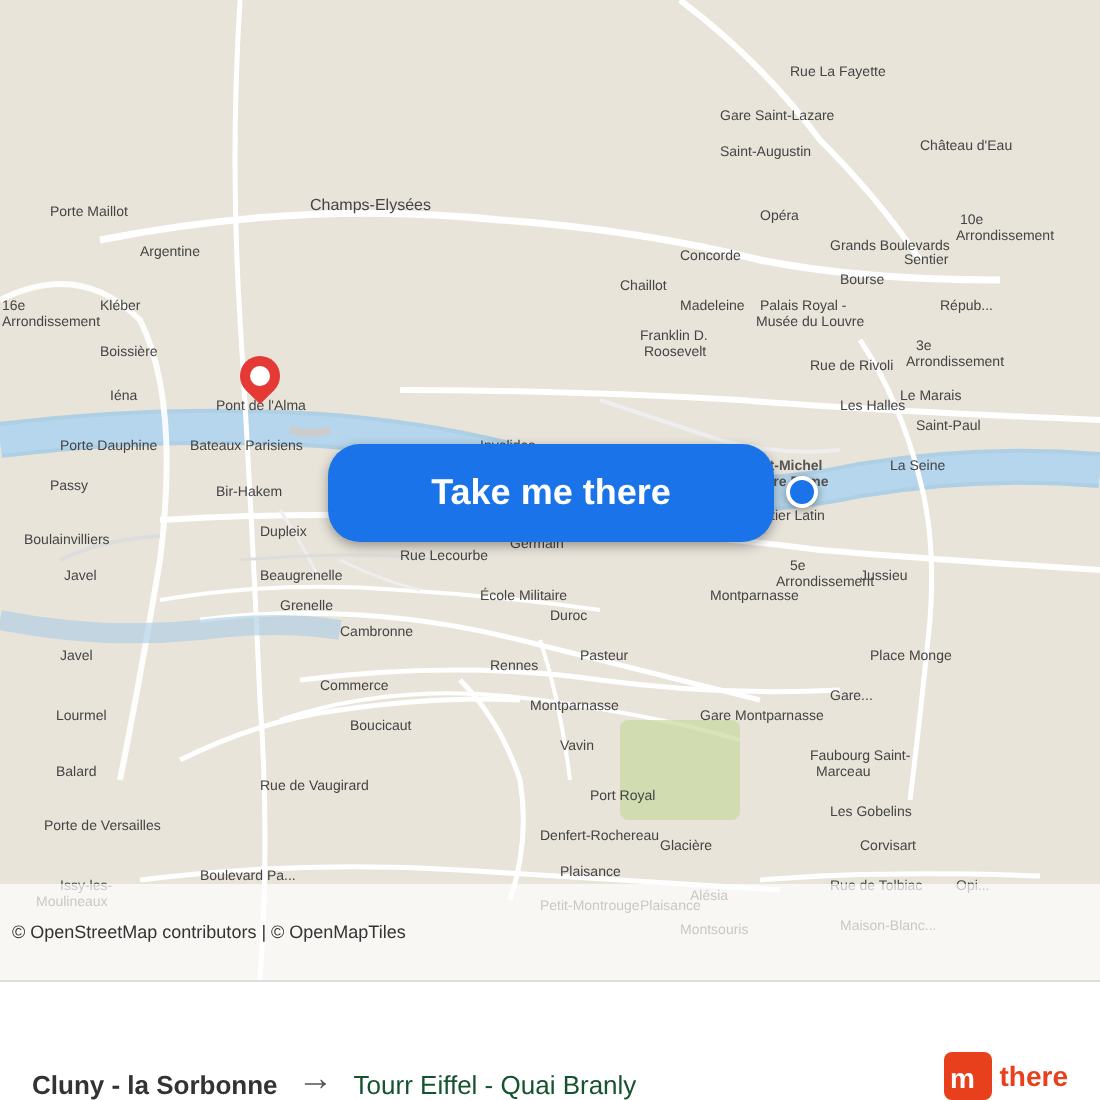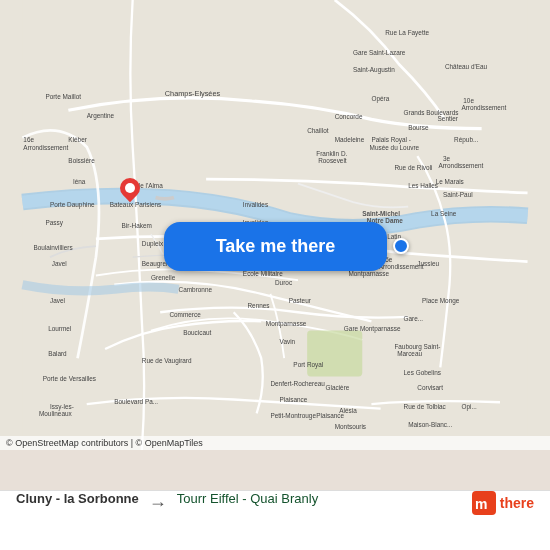--- a/index.html
+++ b/index.html
@@ -10,21 +10,20 @@
       overflow: hidden;
       background: #e8e0d8;
     }
 
     .container {
       width: 550px;
       height: 550px;
       display: flex;
       flex-direction: column;
       position: relative;
-      gap: 40px;
     }
 
     
     .map-area {
       flex: 1;
       position: relative;
       overflow: hidden;
       background-color: #e8e4da;
     }
 
@@ -95,29 +94,29 @@
 
     
     .map-copyright {
       position: absolute;
       bottom: 0;
       left: 0;
       width: 100%;
       background: rgba(255,255,255,0.7);
       font-size: 9px;
       color: #333;
-      padding: 2px 6px;
+      padding: 19px 6px;
     }
 
     
     .bottom-bar {
       height: 60px;
       background: #fff;
       display: flex;
-      align-items: flex-start;
+      align-items: flex-end;
       padding: 0 16px;
       border-top: 1px solid #ddd;
     }
     .route-from {
       font-size: 13px;
       color: #333;
       font-weight: 600;
     }
     .route-arrow {
       font-size: 18px;

